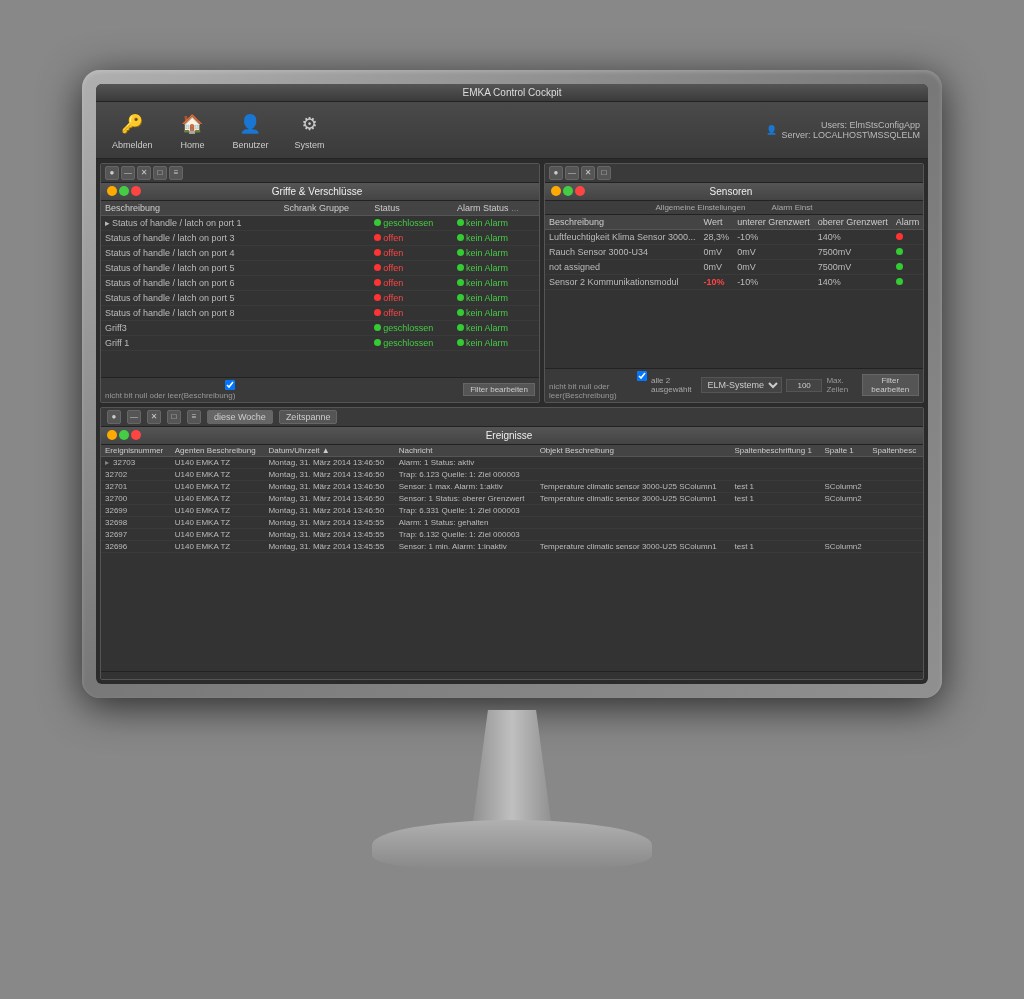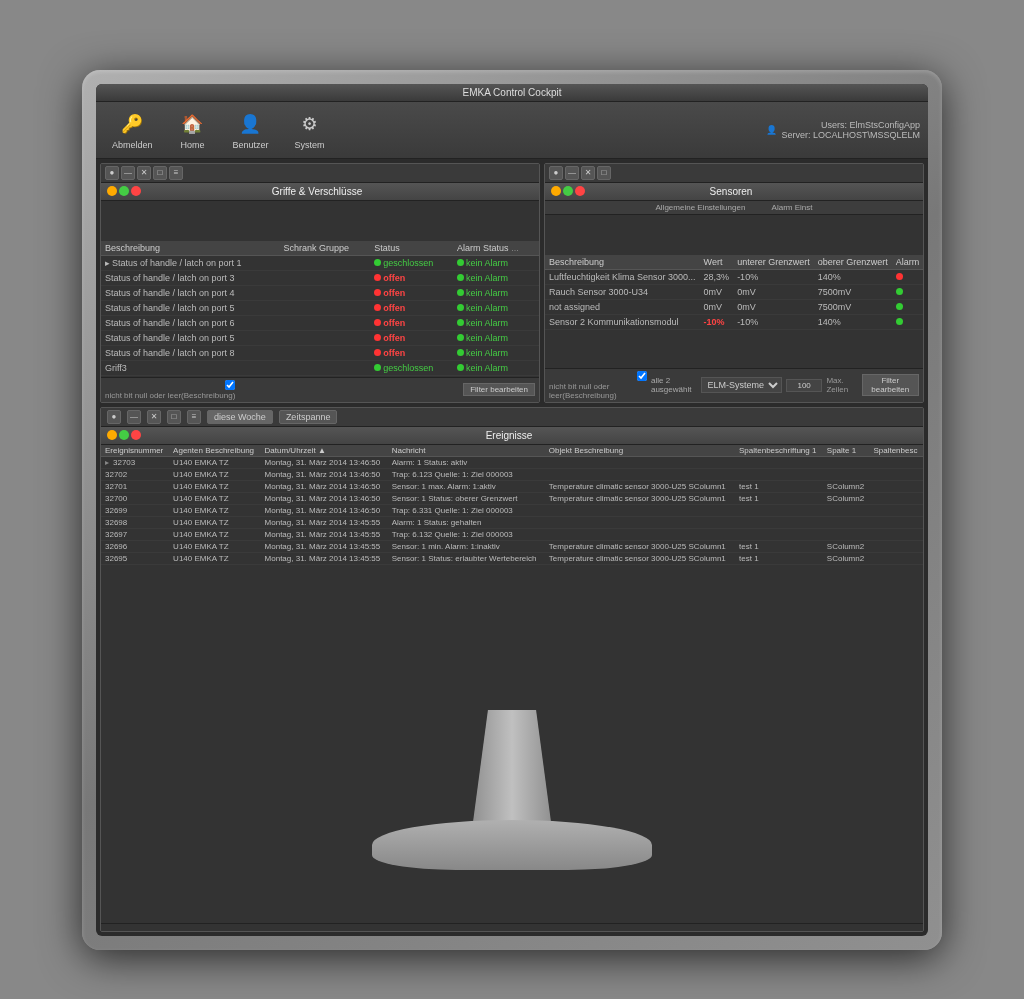--- a/index.html
+++ b/index.html
@@ -15,21 +15,21 @@
     .monitor-outer {
       position: relative;
       width: 900px;
       height: 860px;
     }
 
     .monitor-bezel {
       position: absolute;
       top: 0; left: 20px;
       width: 860px;
-      height: 880px;
+      height: 628px;
       background: linear-gradient(145deg, #b0b0b0, #787878, #909090);
       border-radius: 18px;
       padding: 14px;
       box-shadow: 0 8px 40px rgba(0,0,0,0.7), inset 0 2px 4px rgba(255,255,255,0.2);
     }
 
     .monitor-screen {
       width: 100%;
       height: 100%;
       background: #1e1e1e;
@@ -188,21 +188,20 @@
       display: flex;
       align-items: center;
       justify-content: center;
       font-size: 8px;
       color: #ccc;
     }
 
     .table-container {
       overflow-y: auto;
       flex: 1;
-      margin-top: 40px;
     }
 
     table {
       width: 100%;
       border-collapse: collapse;
       font-size: 9px;
     }
 
     th {
       background: #444;
@@ -218,21 +217,21 @@
 
     td {
       padding: 2px 4px;
       border-bottom: 1px solid #3a3a3a;
       white-space: nowrap;
       color: #bbb;
     }
 
     .status-open {
       color: #ff4444;
-      font-weight: bold;
+      font-weight: normal;
     }
 
     .status-closed {
       color: #44cc44;
       font-weight: normal;
     }
 
     .alarm-ok {
       color: #44cc44;
     }
@@ -700,30 +699,20 @@
                     <tr>
       <td>32696</td>
       <td>U140 EMKA TZ</td>
       <td>Montag, 31. März 2014 13:45:55</td>
       <td>Sensor: 1 min. Alarm: 1:inaktiv</td>
       <td>Temperature climatic sensor 3000-U25 SColumn1</td>
       <td>test 1</td>
       <td>SColumn2</td>
       <td></td>
     </tr>
-                    <tr>
-      <td>32695</td>
-      <td>U140 EMKA TZ</td>
-      <td>Montag, 31. März 2014 13:45:55</td>
-      <td>Sensor: 1 Status: erlaubter Wertebereich</td>
-      <td>Temperature climatic sensor 3000-U25 SColumn1</td>
-      <td>test 1</td>
-      <td>SColumn2</td>
-      <td></td>
-    </tr>
                   </tbody>
               </table>
             </div>
             <div class="scrollbar-h"></div>
           </div>
 
         </div>
       </div>
     </div>
   </div>

